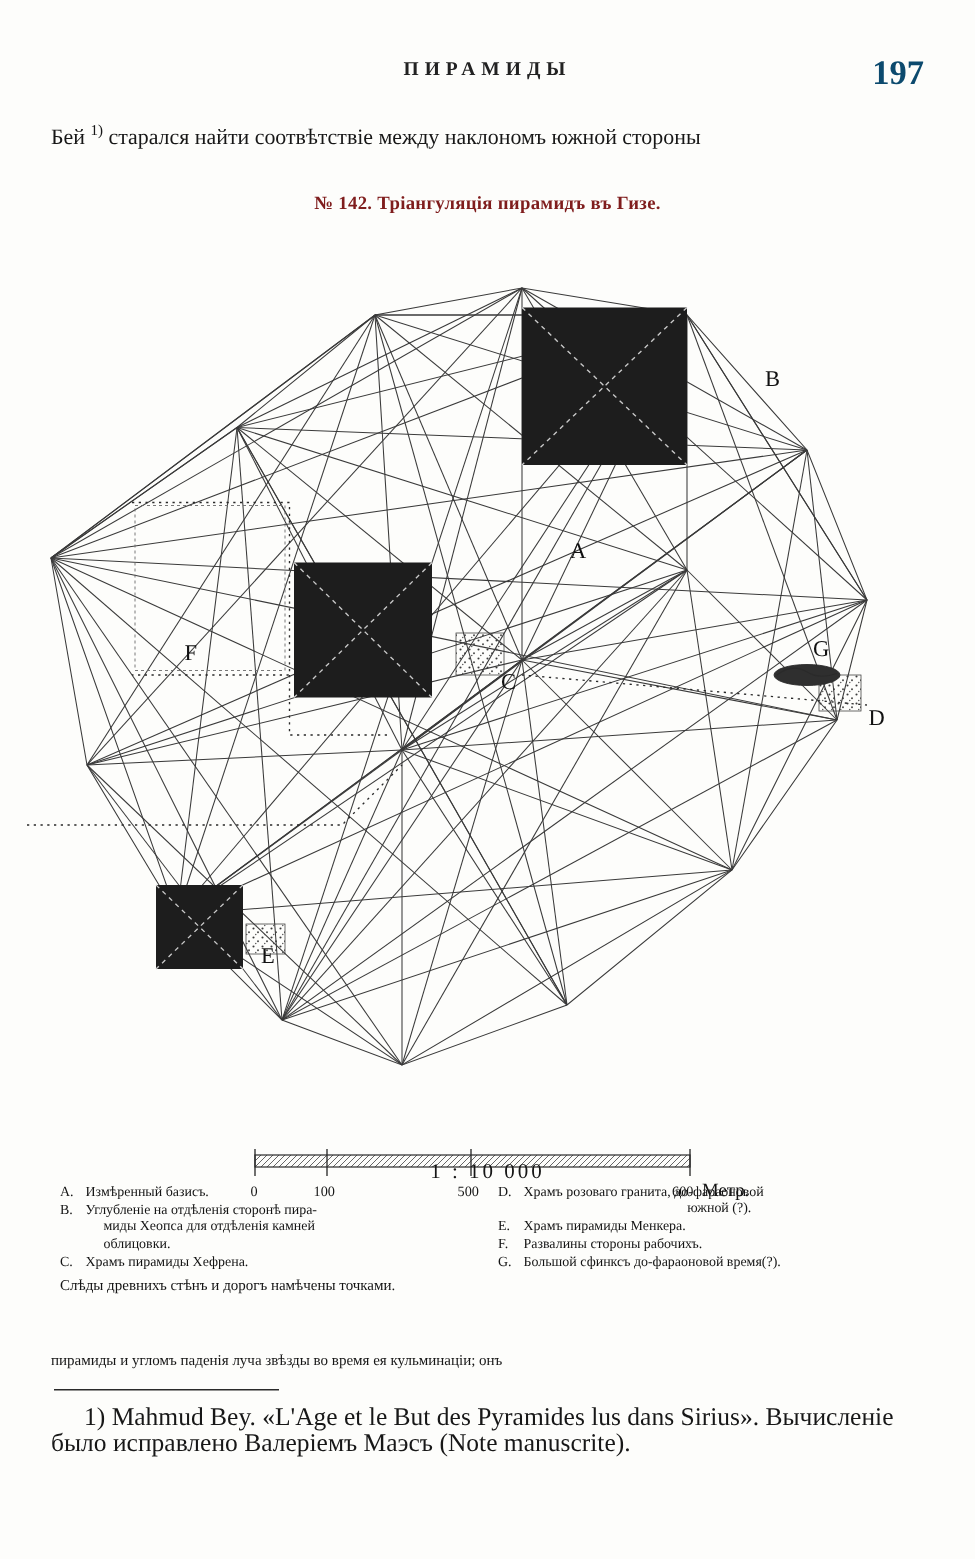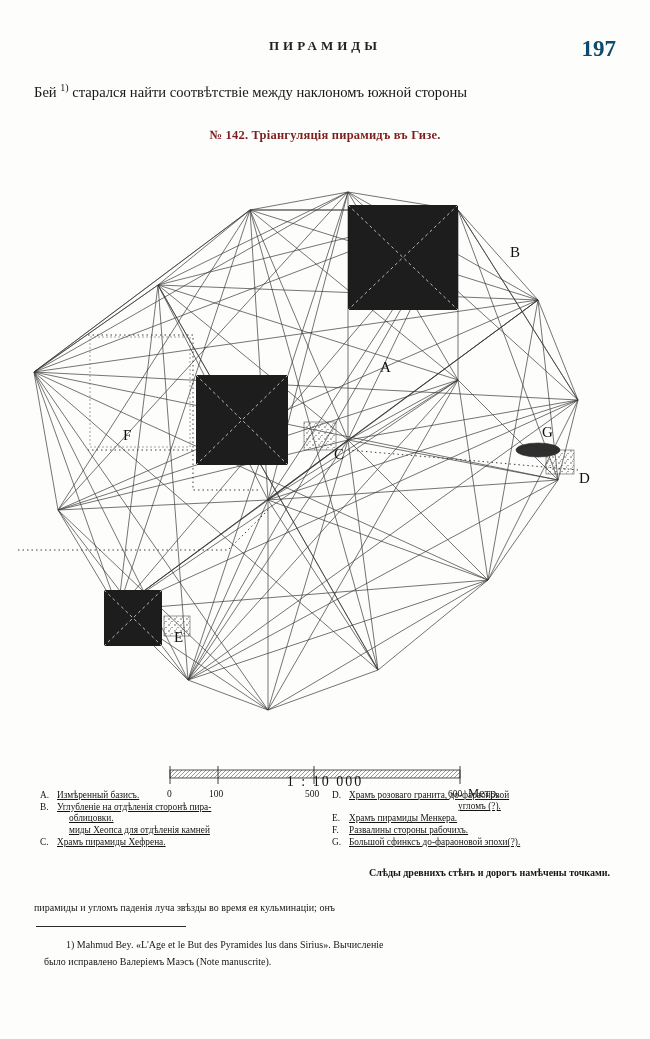--- a/index.html
+++ b/index.html
@@ -132,48 +132,46 @@
     display: flex;
     margin-bottom: 0.5px;
   }
   .legend-key {
     width: 17px;
     flex: 0 0 17px;
     font-weight: normal;
   }
   .legend-text {
     flex: 1 1 auto;
-    text-decoration: underline;
   }
   .legend-text .cont {
     display: block;
     padding-left: 12px;
   }
   .legend-note {
-    margin-top: 18px;
-    text-align: right;
+    margin-top: 3px;
+    text-align: left;
     font-size: 10px;
     color: #141414;
-    font-weight: bold;
   }
 
   
   .footnote-rule {
     position: absolute;
     left: 36px;
     top: 926px;
     width: 150px;
     border-top: 1px solid #2a2a2a;
   }
   .footnote {
     position: absolute;
-    left: 44px;
+    left: 34px;
     top: 936px;
     width: 582px;
-    font-size: 10px;
+    font-size: 17px;
     line-height: 17px;
     color: #171717;
   }
   .footnote .indent { display: inline-block; width: 22px; }
 </style>
 </head>
 <body>
 
 <div class="page">
 
@@ -359,62 +357,62 @@
           <div class="legend-key">A.</div>
           <div class="legend-text">
             <span>Измѣренный базисъ.</span>
           </div>
         </div>
 
         <div class="legend-row">
           <div class="legend-key">B.</div>
           <div class="legend-text">
             <span>Углубленіе на отдѣленія сторонѣ пира-</span>
+            <span class="cont">миды Хеопса для отдѣленія камней</span>
             <span class="cont">облицовки.</span>
-            <span class="cont">миды Хеопса для отдѣленія камней</span>
           </div>
         </div>
 
         <div class="legend-row">
           <div class="legend-key">C.</div>
           <div class="legend-text">
             <span>Храмъ пирамиды Хефрена.</span>
           </div>
         </div>
 
       </div>
 
       <div class="legend-col">
 
         <div class="legend-row">
           <div class="legend-key">D.</div>
           <div class="legend-text">
             <span>Храмъ розоваго гранита, до-фараоновой</span>
-            <span class="cont" style="text-align:center;display:block;padding-left:0">угломъ (?).</span>
+            <span class="cont" style="text-align:center;display:block;padding-left:0">южной (?).</span>
           </div>
         </div>
 
         <div class="legend-row">
           <div class="legend-key">E.</div>
           <div class="legend-text">
             <span>Храмъ пирамиды Менкера.</span>
           </div>
         </div>
 
         <div class="legend-row">
           <div class="legend-key">F.</div>
           <div class="legend-text">
             <span>Развалины стороны рабочихъ.</span>
           </div>
         </div>
 
         <div class="legend-row">
           <div class="legend-key">G.</div>
           <div class="legend-text">
-            <span>Большой сфинксъ до-фараоновой эпохи(?).</span>
+            <span>Большой сфинксъ до-фараоновой время(?).</span>
           </div>
         </div>
 
       </div>
     </div>
 
     <div class="legend-note">Слѣды древнихъ стѣнъ и дорогъ намѣчены точками.</div>
   </div>
 
   <div class="para-bottom">пирамиды и угломъ паденія луча звѣзды во время ея кульминаціи; онъ</div>

